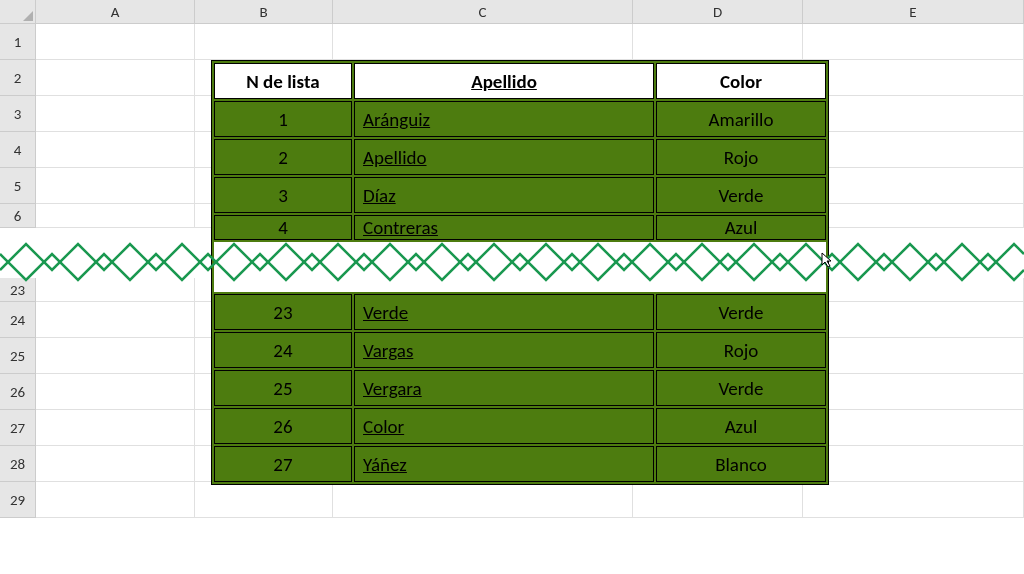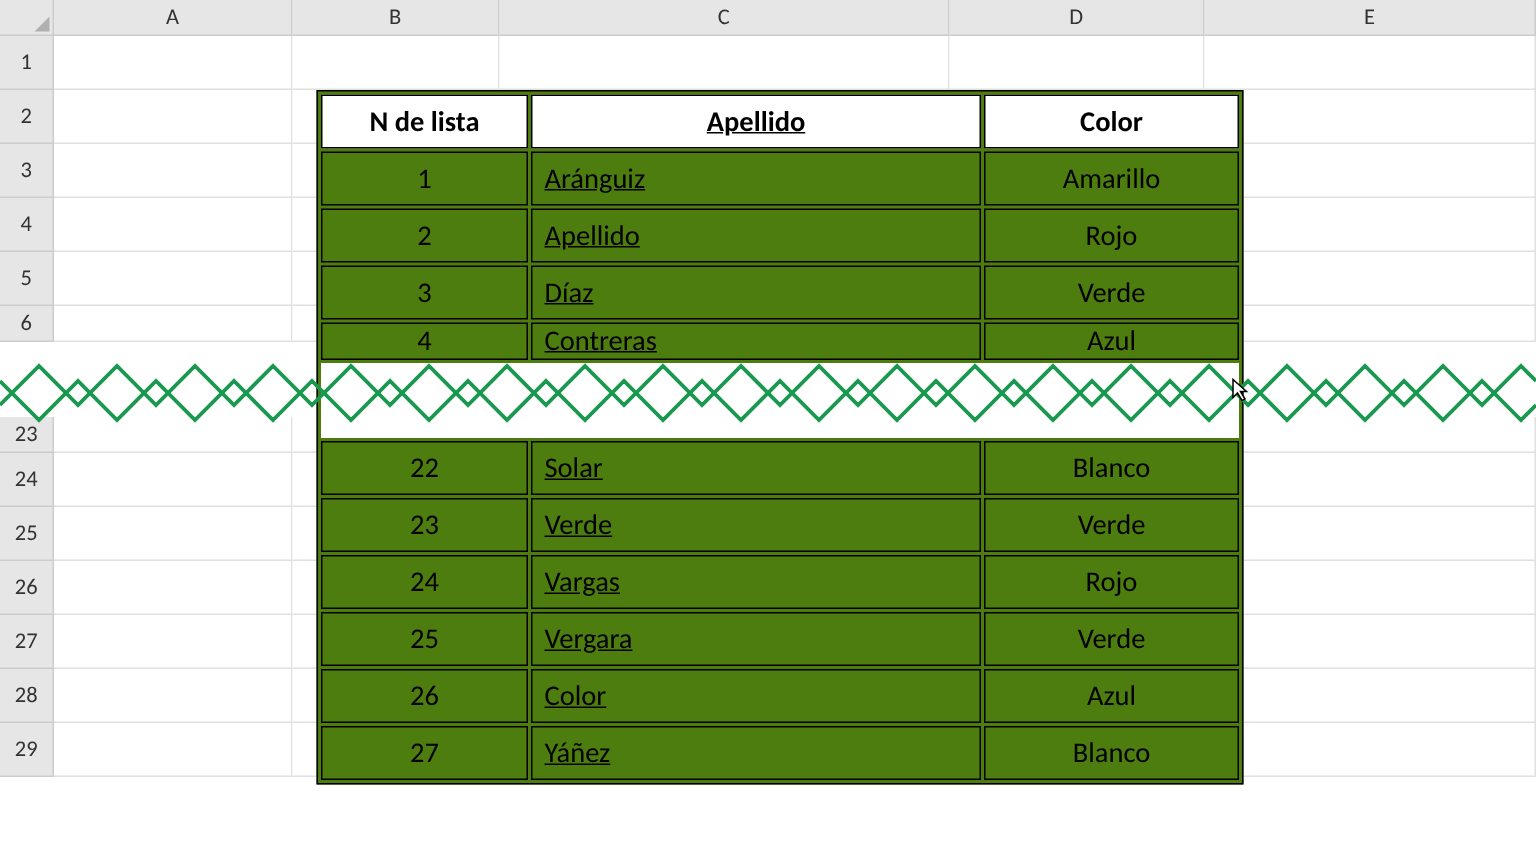--- a/index.html
+++ b/index.html
@@ -188,25 +188,20 @@
         </tr>
         <tr class="trunc">
           <td class="col-b">4</td>
           <td class="col-c">Contreras</td>
           <td class="col-d">Azul</td>
         </tr>
         <tr style="height: 50px;">
           <td colspan="3" style="border: none; background: rgb(255, 255, 255);"></td>
         </tr>
         <tr>
-          <td class="col-b">22</td>
-          <td class="col-c">Solar</td>
-          <td class="col-d">Blanco</td>
-        </tr>
-        <tr>
           <td class="col-b">23</td>
           <td class="col-c">Verde</td>
           <td class="col-d">Verde</td>
         </tr>
         <tr>
           <td class="col-b">24</td>
           <td class="col-c">Vargas</td>
           <td class="col-d">Rojo</td>
         </tr>
         <tr>

